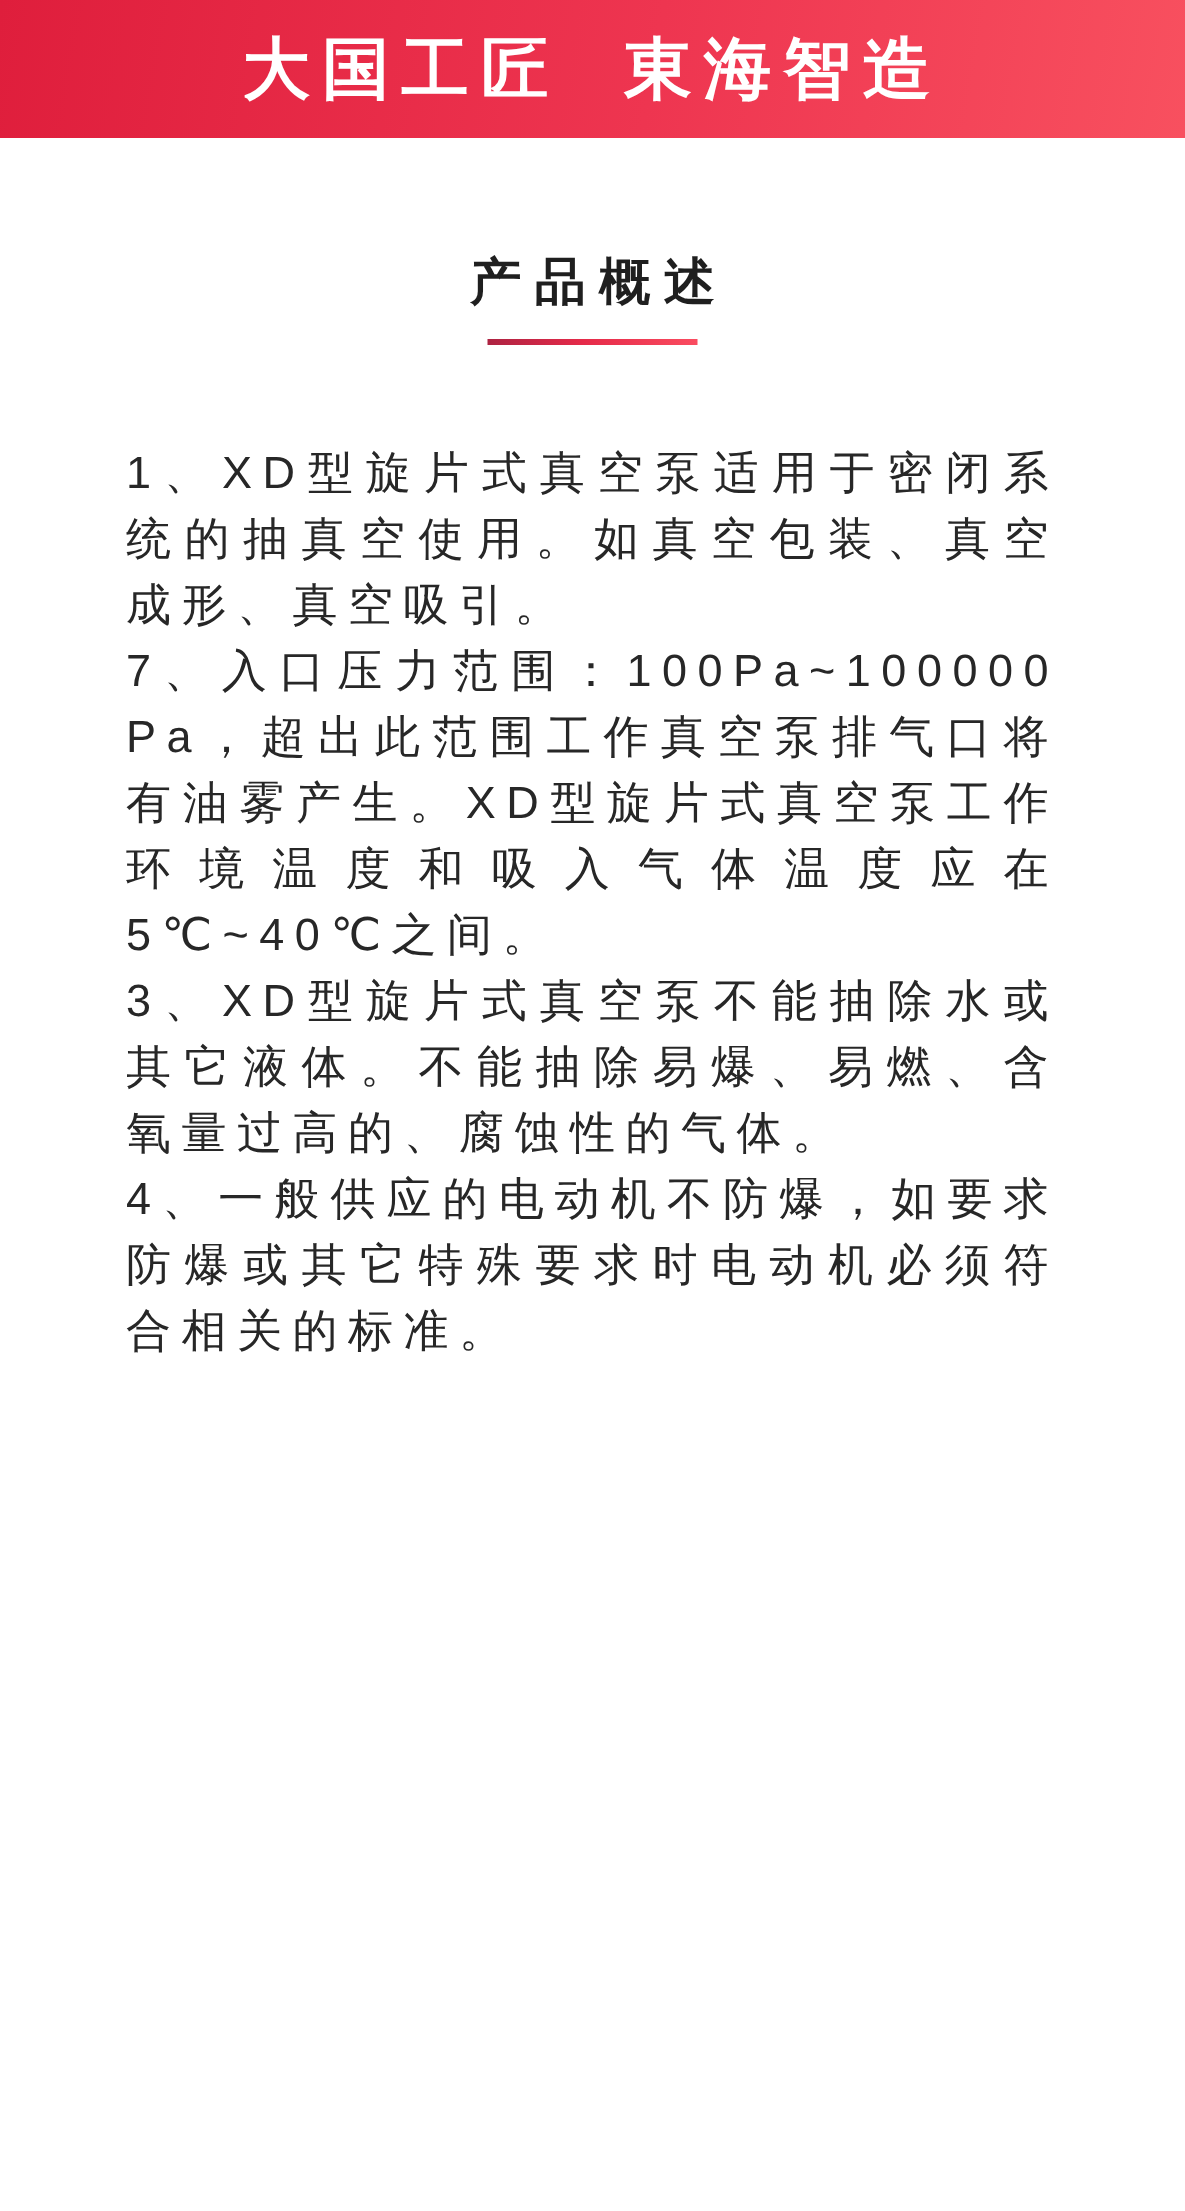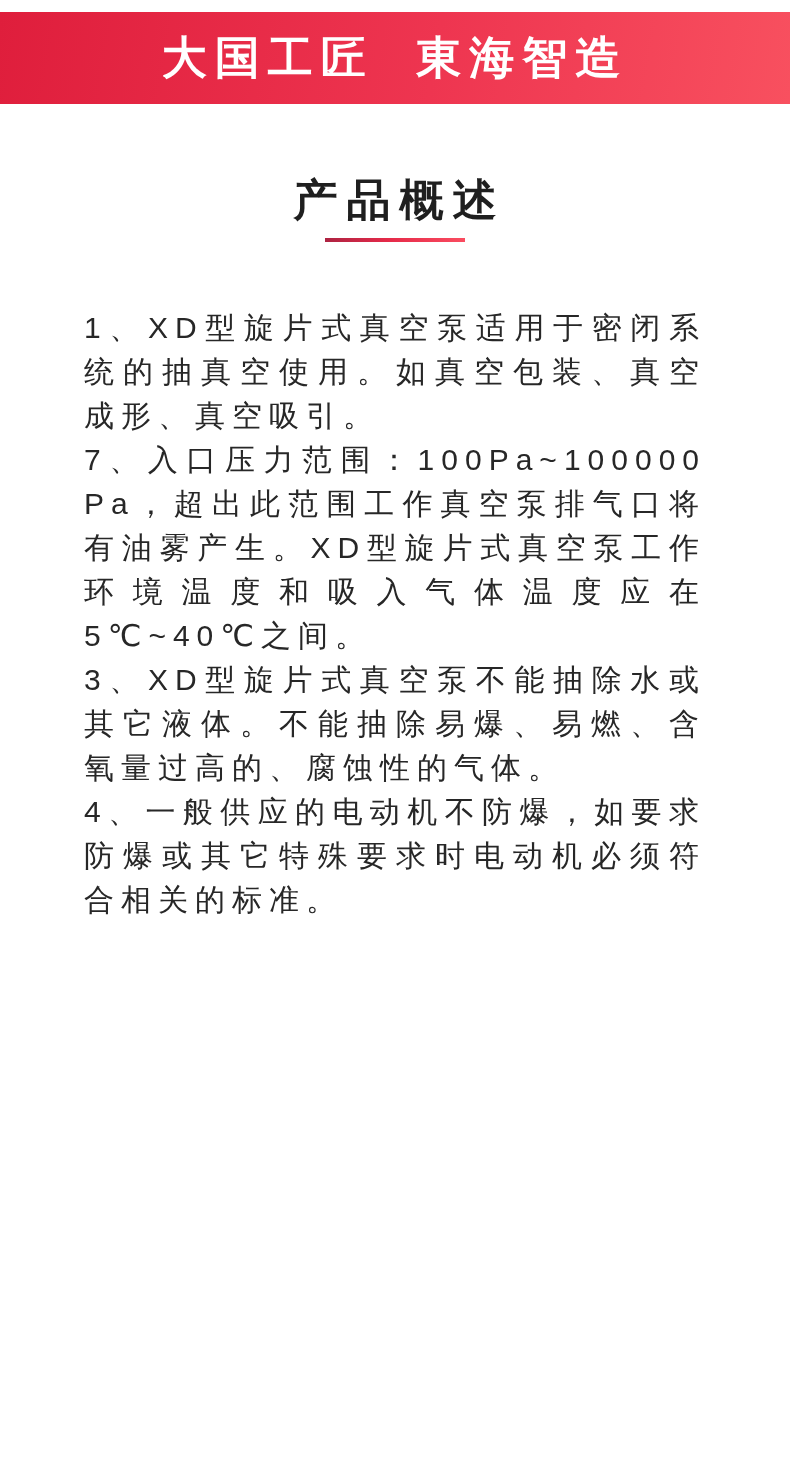--- a/index.html
+++ b/index.html
@@ -5,21 +5,21 @@
   html, body {
     margin: 0;
     padding: 0;
     background: #ffffff;
     font-family: "Liberation Sans", "DejaVu Sans", sans-serif;
   }
   .page {
     position: relative;
     width: 790px;
     height: 1296px;
-    margin: 12px auto;
+    margin: 0 auto;
     background: #ffffff;
     overflow: hidden;
   }
   
   .banner {
     height: 92px;
     width: 100%;
     display: flex;
     align-items: center;
     justify-content: center;
@@ -34,21 +34,21 @@
     white-space: nowrap;
   }
   
   .section-head {
     text-align: center;
   }
   .section-head.first { margin-top: 70px; }
   .section-head.second { margin-top: 88px; }
   .section-title {
     display: inline-block;
-    font-size: 44px;
+    font-size: 34px;
     line-height: 52px;
     font-weight: 800;
     color: #1f1f1f;
     letter-spacing: 9px;
     text-indent: 9px; 
   }
   .title-underline {
     width: 140px;
     height: 4px;
     margin: 12px auto 0 auto;

